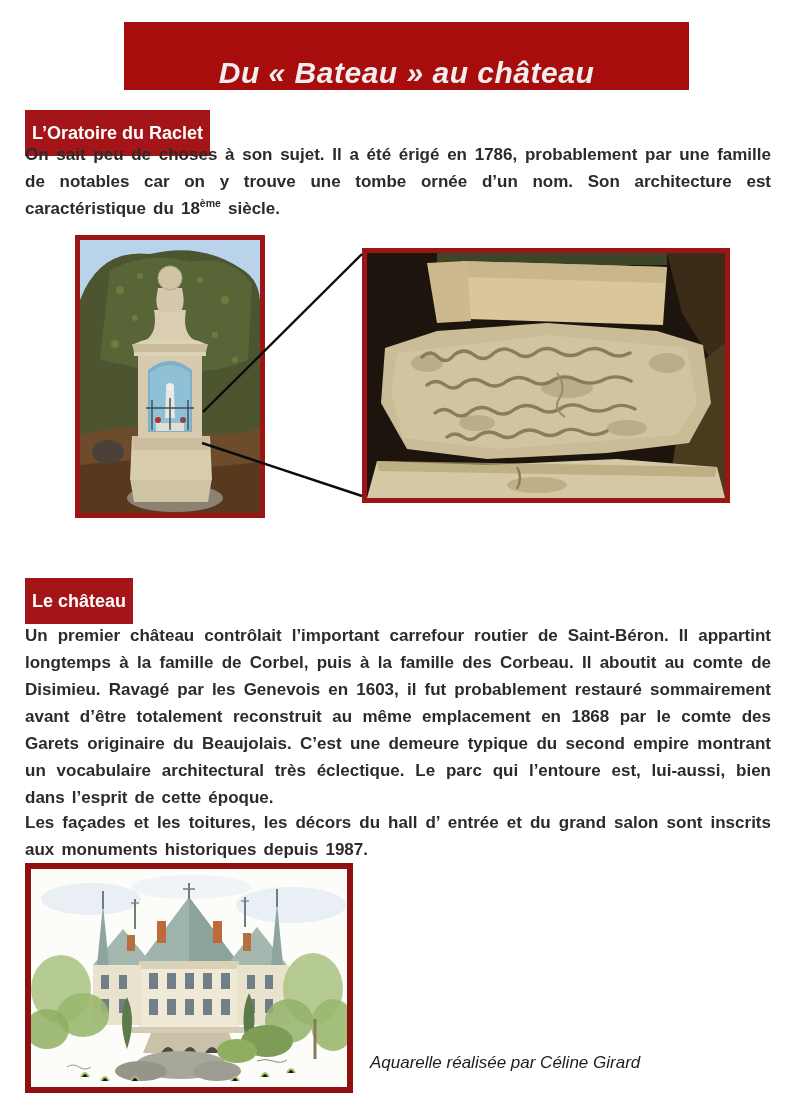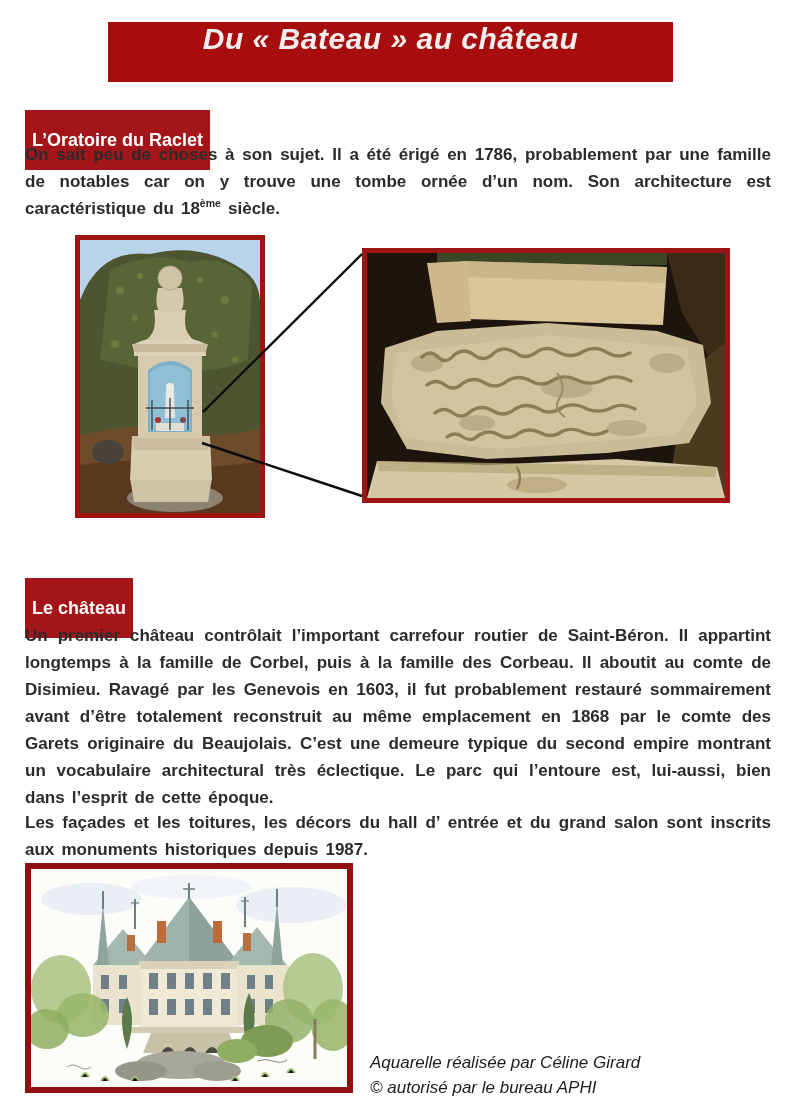--- a/index.html
+++ b/index.html
@@ -12,45 +12,45 @@
     width: 793px;
     height: 1115px;
     background: #ffffff;
     font-family: "Liberation Sans", sans-serif;
     color: #262626;
     overflow: hidden;
   }
   
   .title-banner {
     position: absolute;
-    left: 108px; top: 22px;
-    width: 565px; height: 60px;
+    left: 124px; top: 22px;
+    width: 565px; height: 68px;
     background: #A70D0D;
     display: flex;
-    align-items: flex-start;
+    align-items: flex-end;
     justify-content: center;
   }
   .title-banner span {
     color: #f3eeee;
     font-size: 30px;
     font-weight: bold;
     font-style: italic;
     letter-spacing: 0.5px;
   }
   
   .section-heading {
     position: absolute;
     left: 25px;
     height: 28px;
     background: #A4151A;
     color: #ffffff;
     font-size: 18px;
     font-weight: bold;
     line-height: 28px;
-    padding: 16px 7px;
+    padding: 9px 7px;
   }
   .heading-oratoire { top: 110px; }
   .heading-chateau  { top: 578px; }
   
   .body-para {
     position: absolute;
     left: 25px;
     width: 746px;
     font-size: 17px;
     line-height: 27px;
@@ -322,16 +322,15 @@
           <path d="M200,212 q4,-8 8,0"></path>
       </g>
 
       <path d="M36,198 q6,-4 12,0 q6,4 12,0" stroke="#9a9a92" stroke-width="1" fill="none"></path>
       <path d="M226,192 q8,-3 16,0 q8,3 14,-1" stroke="#8a8a80" stroke-width="1" fill="none"></path>
     </svg>
   </div>
 
   <div class="caption">
     <div>Aquarelle réalisée par Céline Girard</div>
-    <div>© autorisé par le bureau APHI</div>
   </div>
 
 </div>
 
 </body></html>

